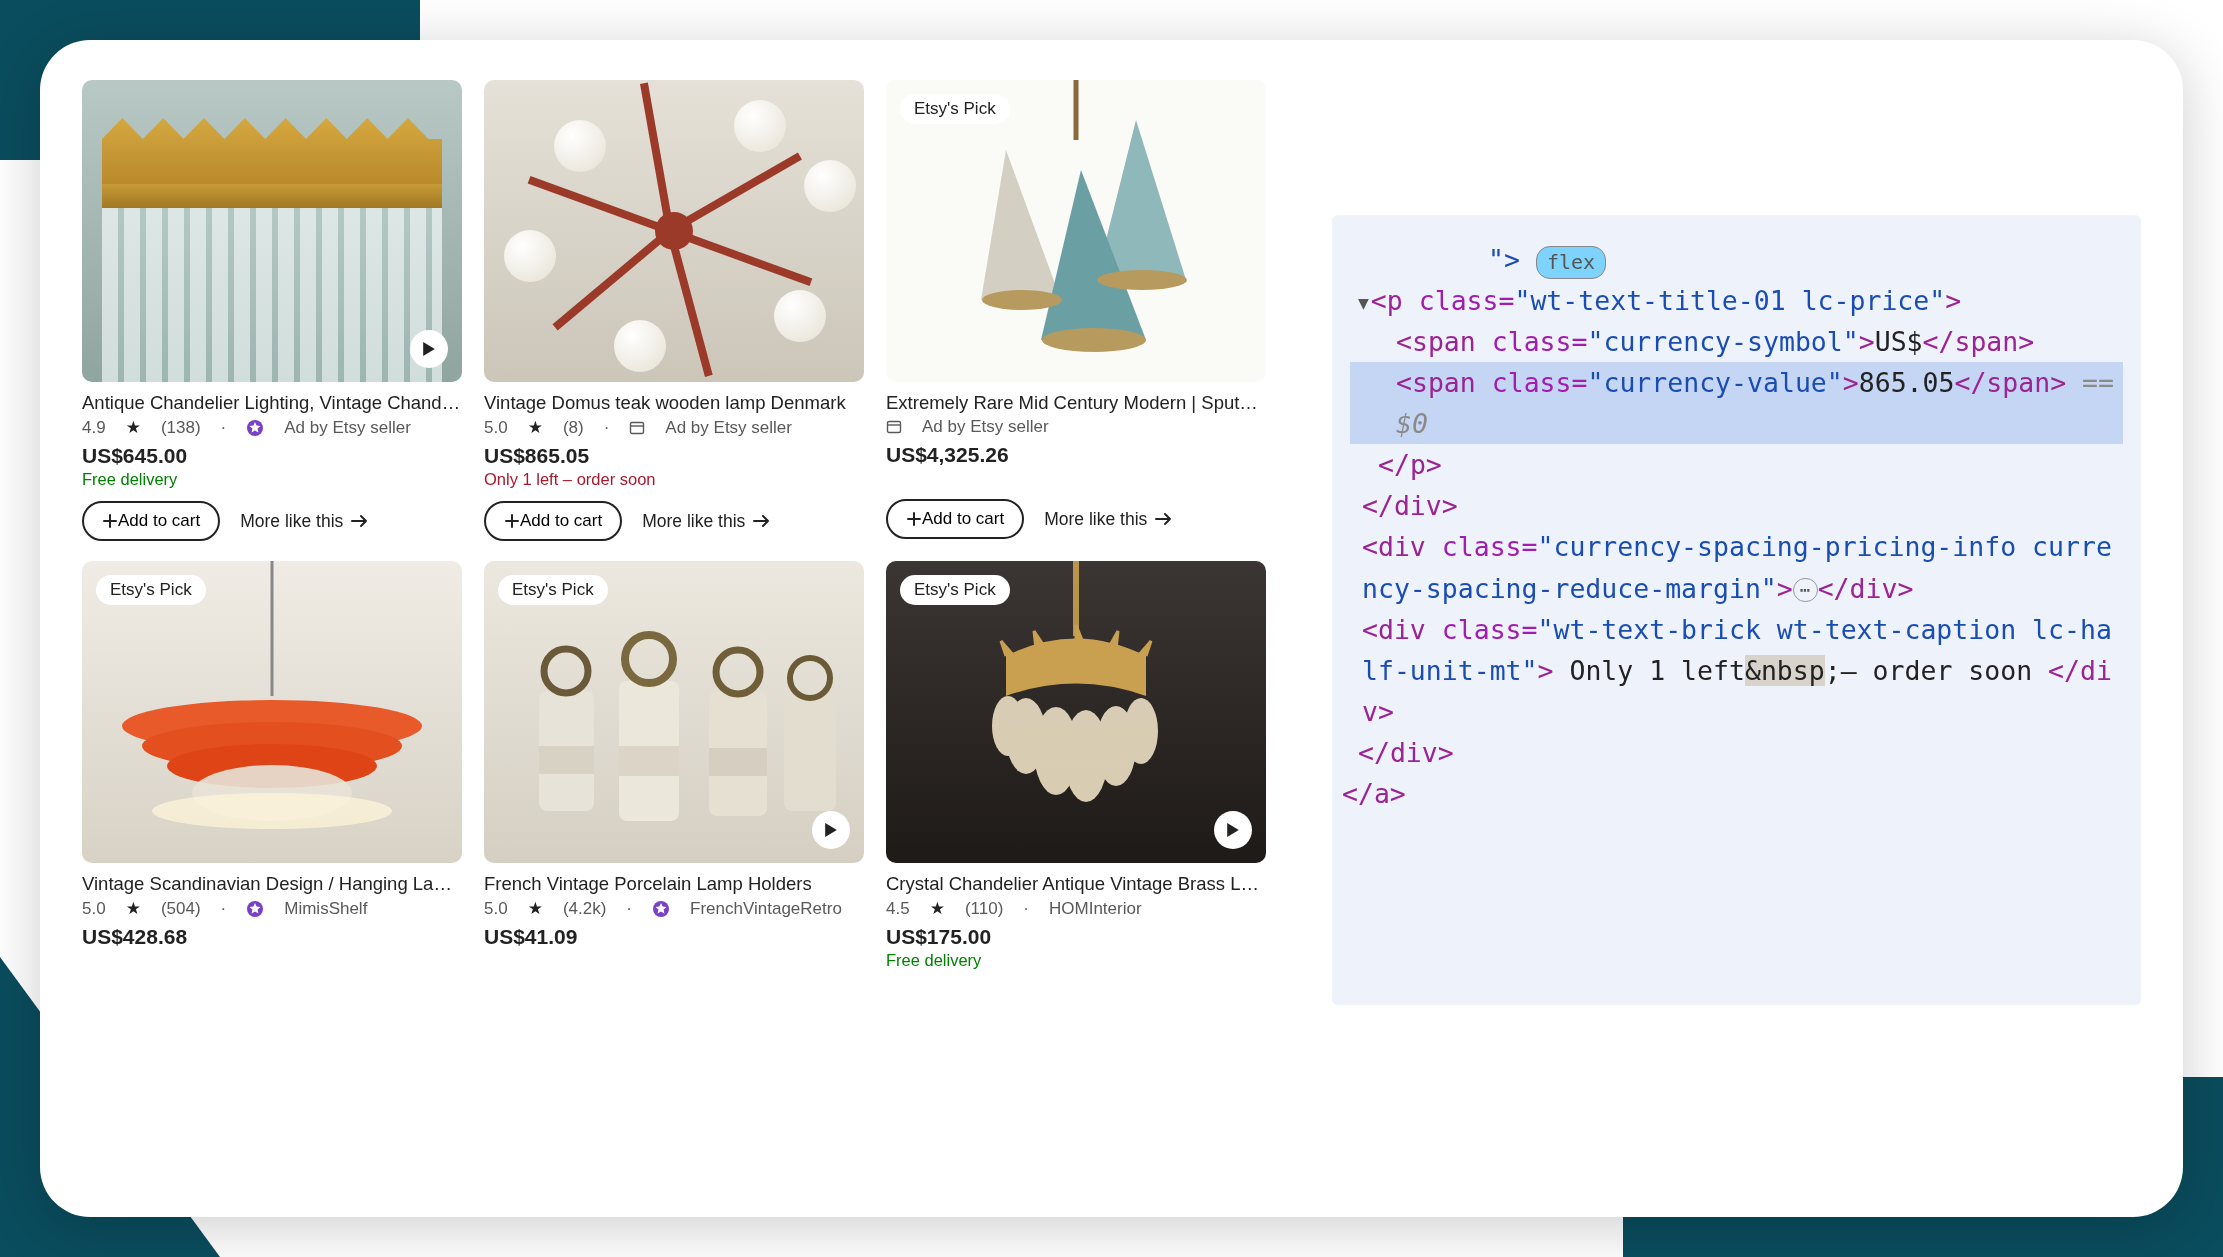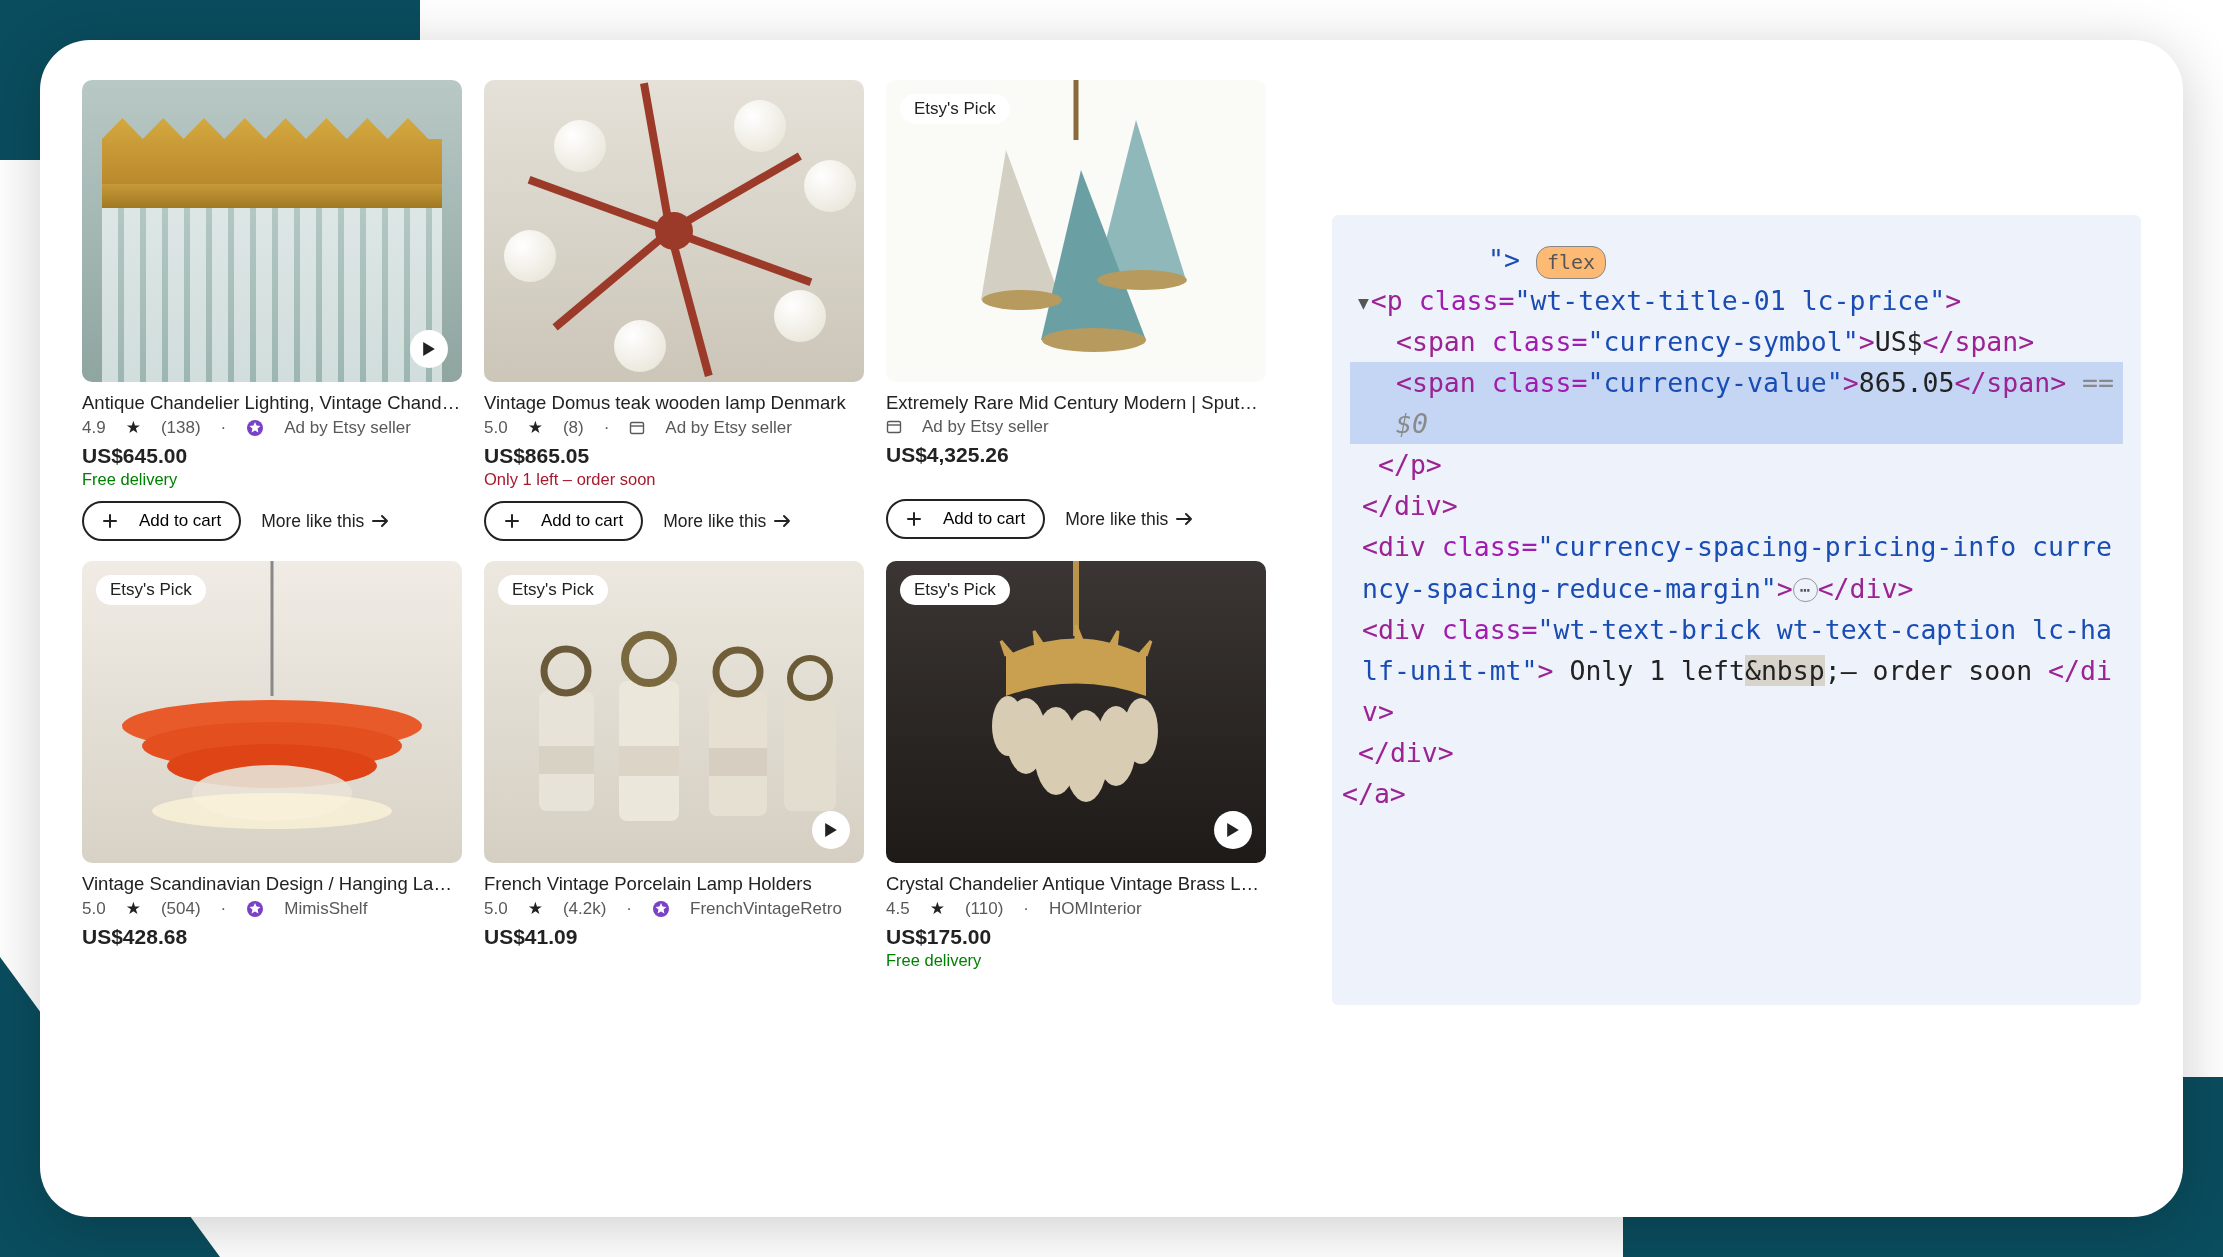--- a/index.html
+++ b/index.html
@@ -22,30 +22,30 @@
 .meta { font-size:17px; color:#595959; margin-top:3px; display:flex; align-items:center; gap:20px; flex-wrap:wrap; }
 .meta .star { color:#222; }
 .meta .dot { color:#595959; }
 .starseller { width:18px; height:18px; display:inline-flex; }
 .adicon { width:16px; height:16px; display:inline-flex; }
 .price { font-size:21px; font-weight:700; color:#222; margin-top:6px; }
 .sub { font-size:16.5px; margin-top:2px; }
 .sub.green { color:#008000; font-weight:400; }
 .sub.red { color:#a61a2e; font-weight:400; }
 .actions { display:flex; align-items:center; gap:20px; margin-top:12px; }
-.btn-add { border:2px solid #222; background:#fff; border-radius:30px; padding:8px 18px; font-size:17px; font-weight:500; display:flex; align-items:center; gap:21px; cursor:pointer; }
+.btn-add { border:2px solid #222; background:#fff; border-radius:30px; padding:8px 18px; font-size:17px; font-weight:500; display:flex; align-items:center; gap:0; cursor:pointer; }
 .more-link { font-size:17.5px; font-weight:500; color:#222; display:flex; align-items:center; gap:8px; cursor:pointer; }
 .code-panel { flex:1; background:#eef2fb; border-radius:6px; padding:24px 18px 24px 18px; font-family: "SF Mono", Consolas, Monaco, monospace; font-size:26.5px; line-height:1.55; overflow:hidden; margin-top:135px; height:790px; min-width:0; }
 .code-panel span { white-space:pre-wrap; word-break:break-all; }
 .c-tag { color:#9b2393; }
 .c-attr { color:#a21caf; }
 .c-val { color:#1a4db3; }
 .c-text { color:#222; }
 .c-gray { color:#8a8a8a; font-style:italic; }
-.flex-badge { display:inline-block; border:1.5px solid #888; border-radius:14px; padding:0 10px; font-size:20px; color:#555; background:#fdba74; font-style:normal; }
+.flex-badge { display:inline-block; border:1.5px solid #888; border-radius:14px; padding:0 10px; font-size:20px; color:#555; background:#7dd3fc; font-style:normal; }
 .code-line { padding:0 8px; }
 .code-line.hl { background:#c5d6f5; }
 .tri { display:inline-block; font-size:18px; color:#555; vertical-align:middle; margin-right:2px; }
 .ellipsis-badge { display:inline-block; border:1.5px solid #999; border-radius:12px; padding:0 6px; font-size:18px; color:#555; line-height:1.2; vertical-align:middle; }
 
 .p1 { background:linear-gradient(180deg,#b8c8c5 0%,#8fa5a0 100%); }
 .p1 .crown { position:absolute; top:38px; left:20px; right:20px; height:70px; background:linear-gradient(180deg,#d4a840,#b8872a); clip-path:polygon(0 100%,0 30%,6% 0,12% 30%,18% 0,24% 30%,30% 0,36% 30%,42% 0,48% 30%,54% 0,60% 30%,66% 0,72% 30%,78% 0,84% 30%,90% 0,96% 30%,100% 30%,100% 100%); border-radius:6px 6px 0 0;}
 .p1 .band { position:absolute; top:104px;left:20px;right:20px;height:26px; background:linear-gradient(180deg,#c79a38,#9e7420); }
 .p1 .crystals { position:absolute; top:128px;left:20px;right:20px;bottom:0; background: repeating-linear-gradient(90deg, rgba(220,230,228,0.85) 0 16px, rgba(160,185,180,0.7) 16px 22px), linear-gradient(180deg, rgba(230,238,236,0.9), rgba(150,175,170,0.85));}
 .p2 { background:linear-gradient(180deg,#e5e1d8,#ccc6b9); }

